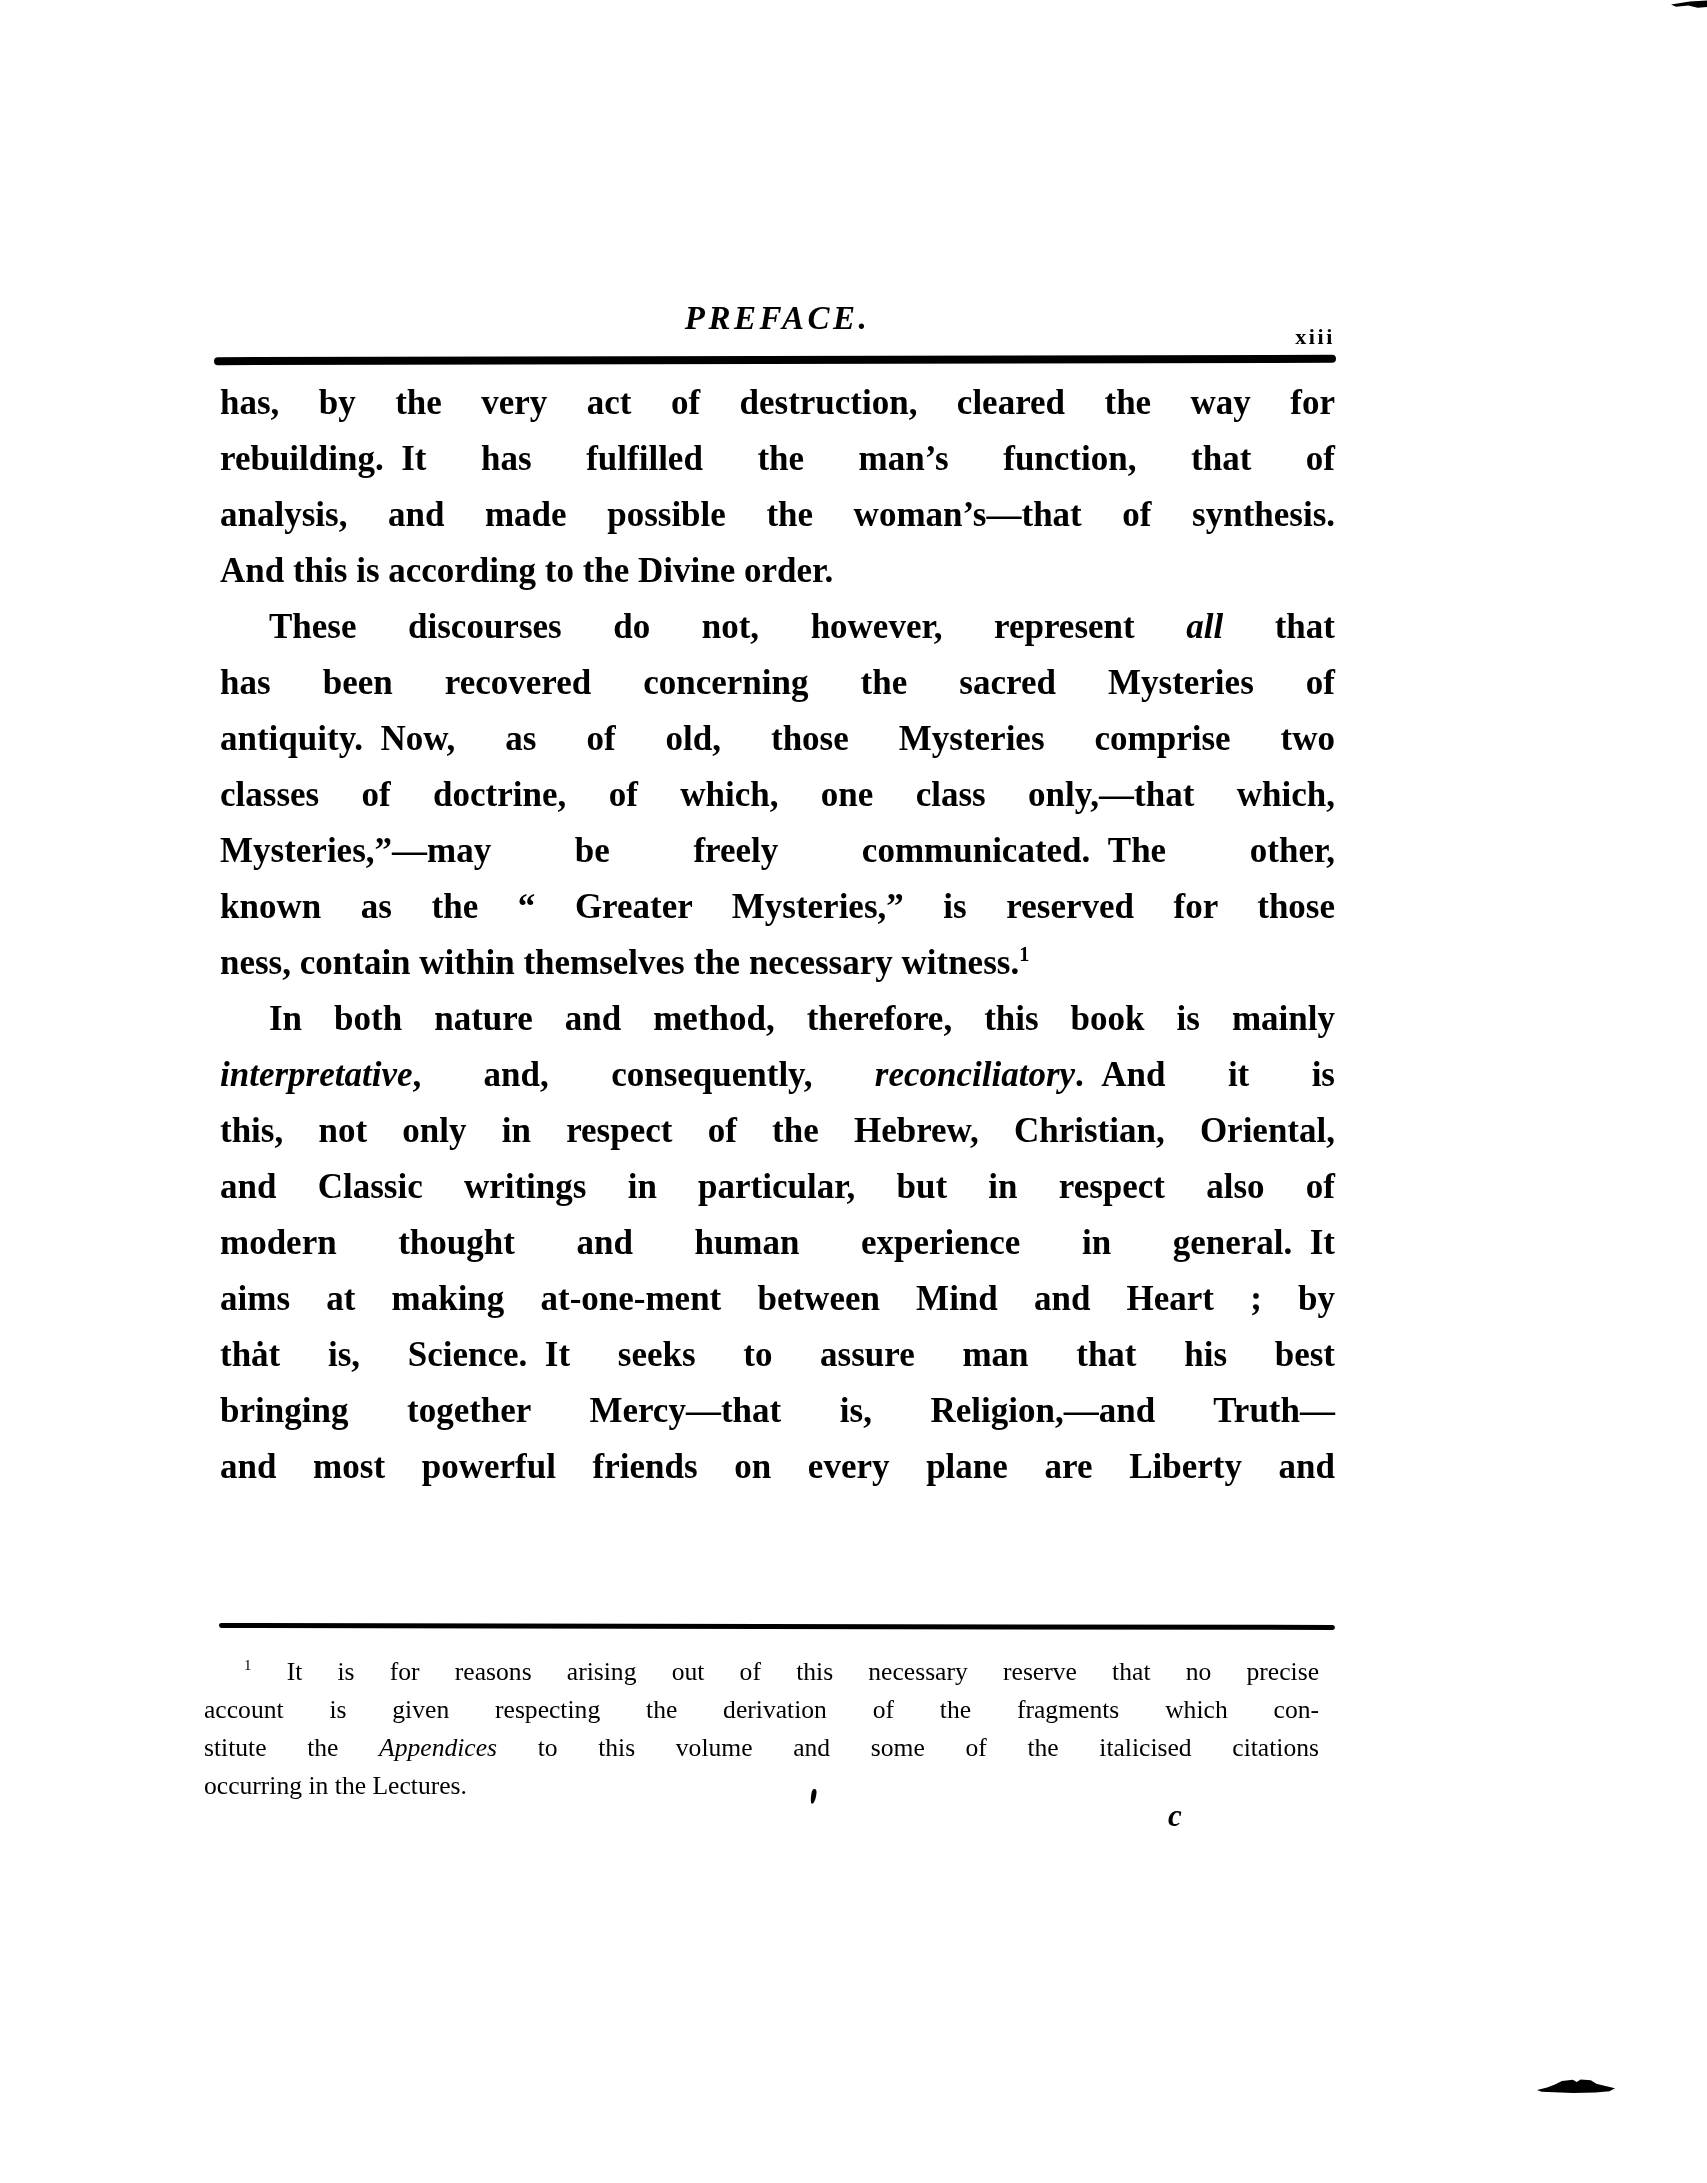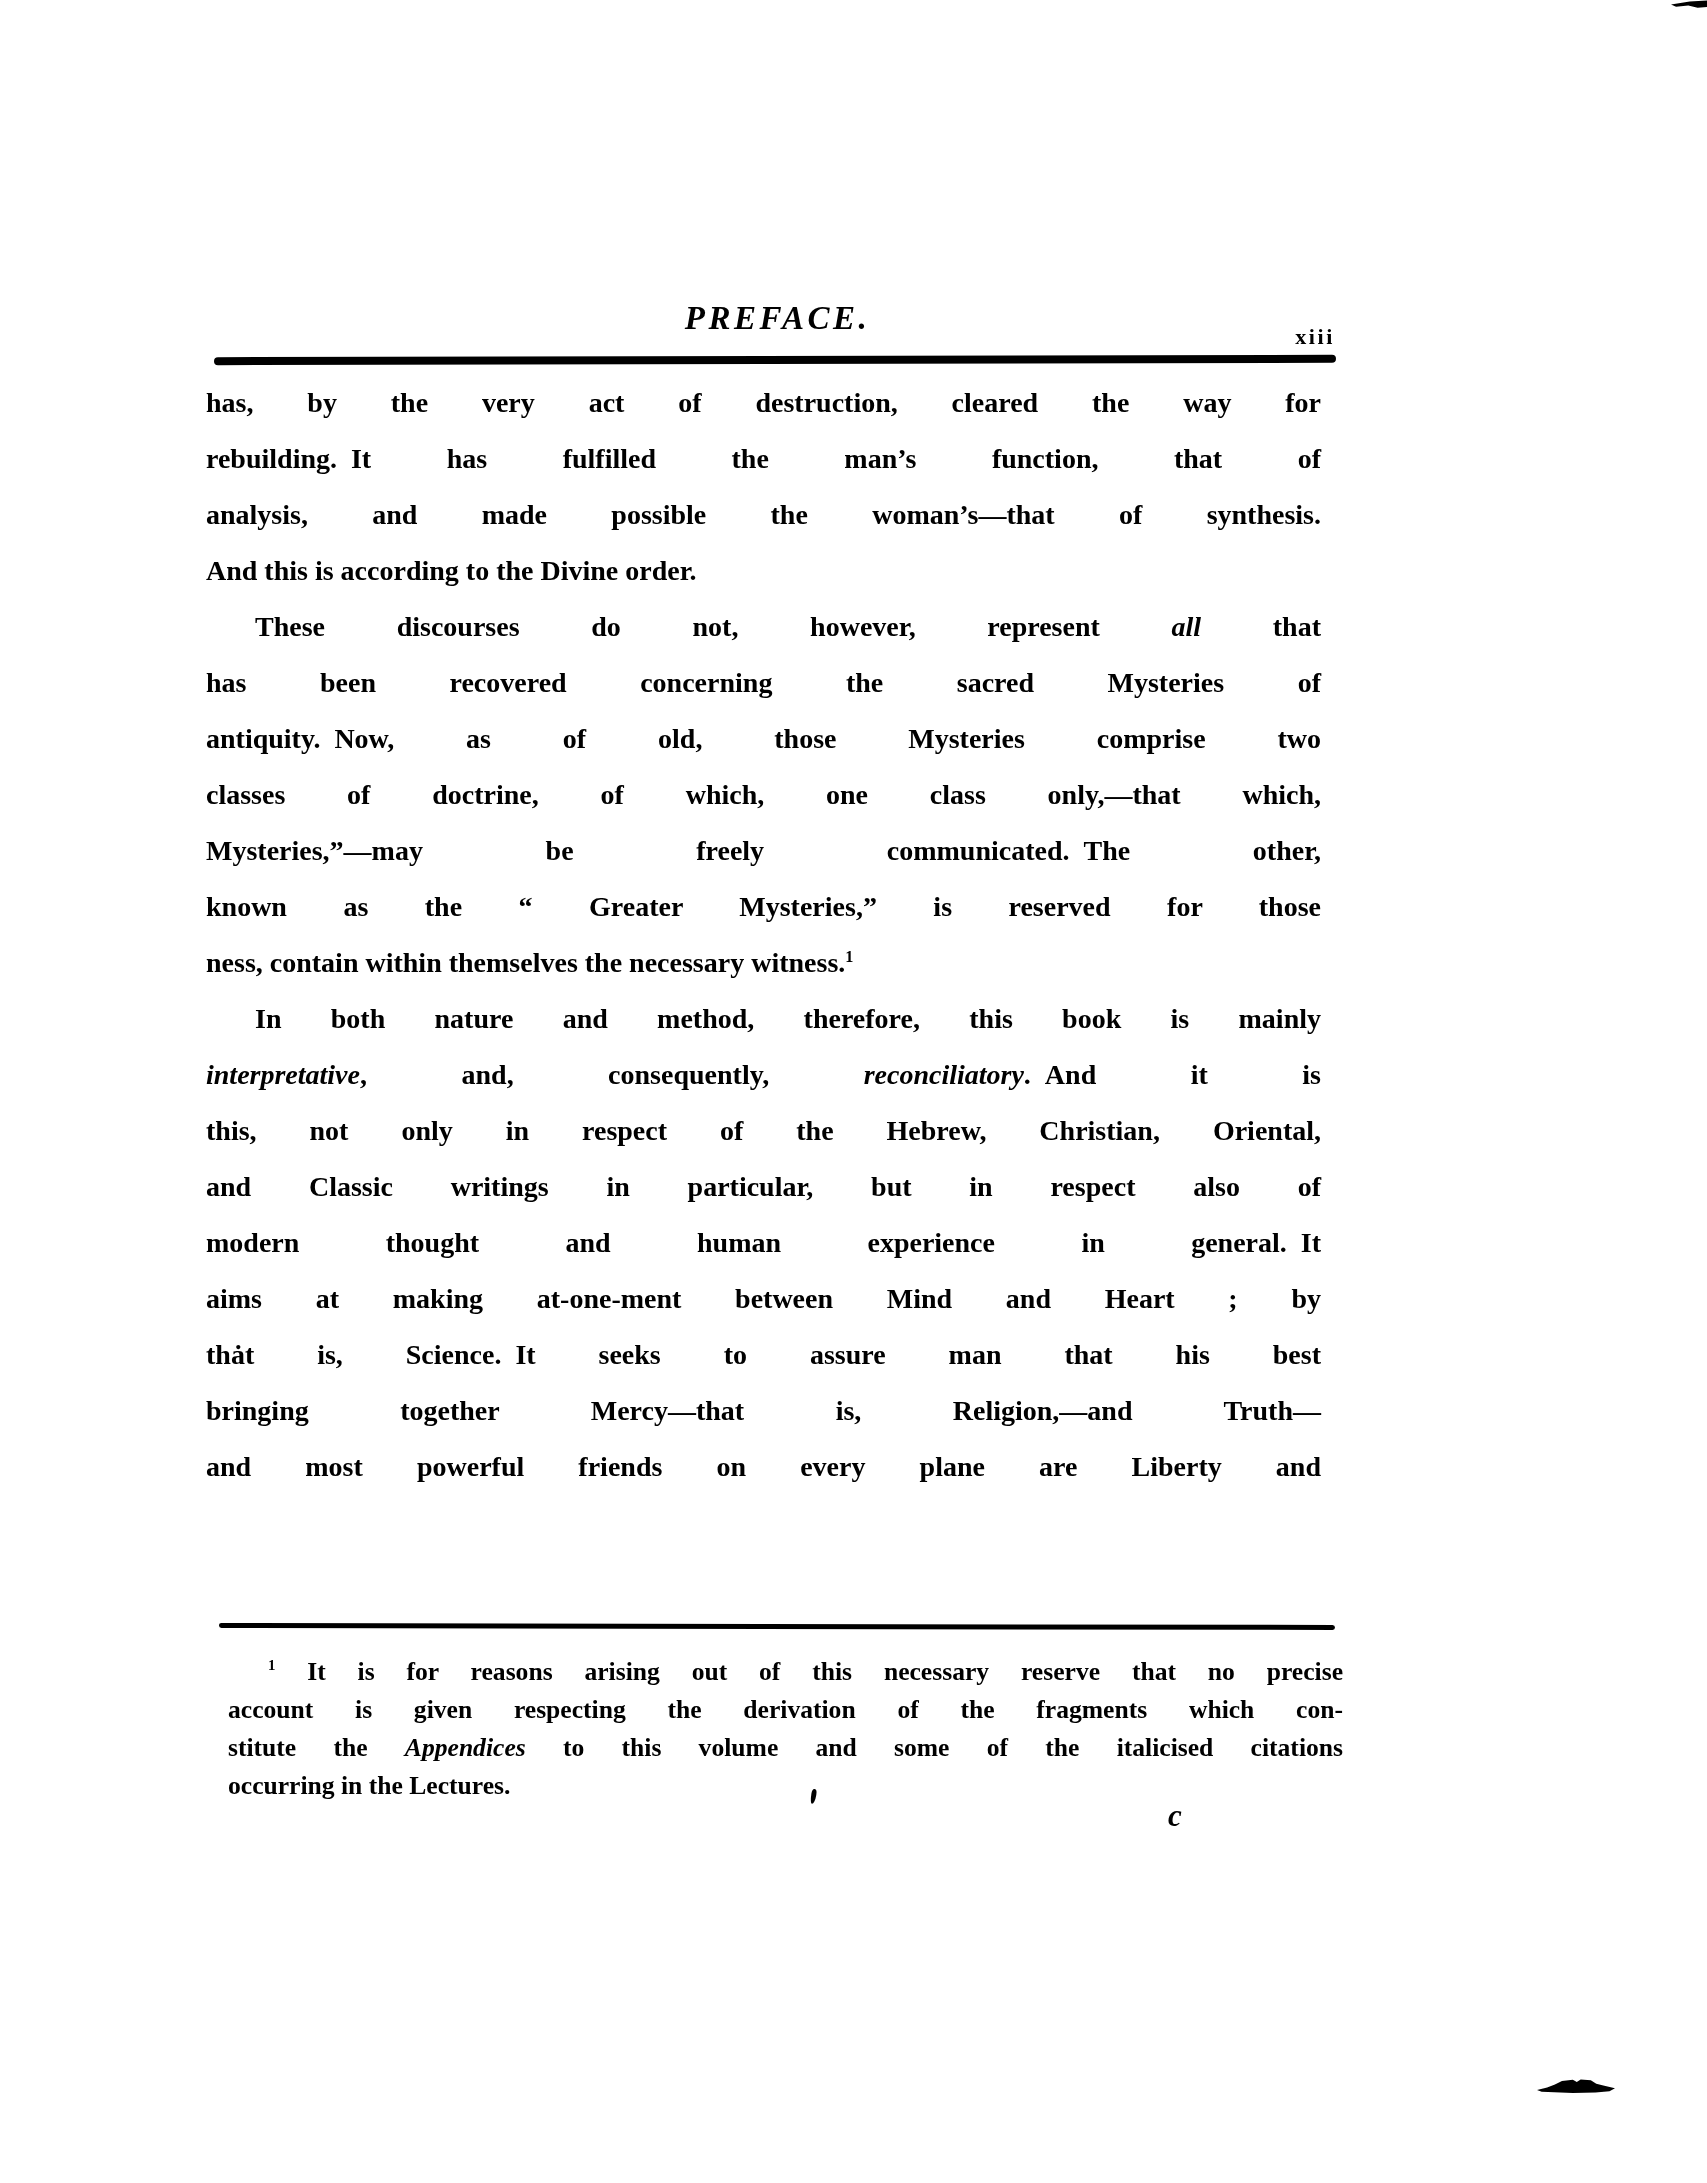--- a/index.html
+++ b/index.html
@@ -39,40 +39,40 @@
   .rule-top {
     position: absolute;
     left: 214px; top: 356px;
     width: 1122px; height: 7.5px;
     background: #000;
     border-radius: 4px;
     transform: rotate(-0.12deg);
   }
   .body-text {
     position: absolute;
-    left: 206px; top: 375px;
+    left: 220px; top: 375px;
     width: 1115px;
-    font-size: 28px;
+    font-size: 35px;
     font-weight: bold;
     line-height: 56px;
   }
   .footnote-rule {
     position: absolute;
     left: 219px; top: 1624px;
     width: 1116px; height: 5.3px;
     background: #000;
     border-radius: 2.6px;
     transform: rotate(0.1deg);
   }
   .footnote-text {
     position: absolute;
-    left: 228px; top: 1653px;
+    left: 204px; top: 1653px;
     width: 1115px;
     font-size: 25.6px;
-    font-weight: bold;
+    font-weight: normal;
     line-height: 38px;
   }
   .line {
     text-align: justify;
     text-align-last: justify;
   }
   .line.nojust { text-align-last: left; }
   .body-text .line.ind { text-indent: 49px; }
   .footnote-text .line.ind { text-indent: 40px; }
   .it { font-style: italic; }

